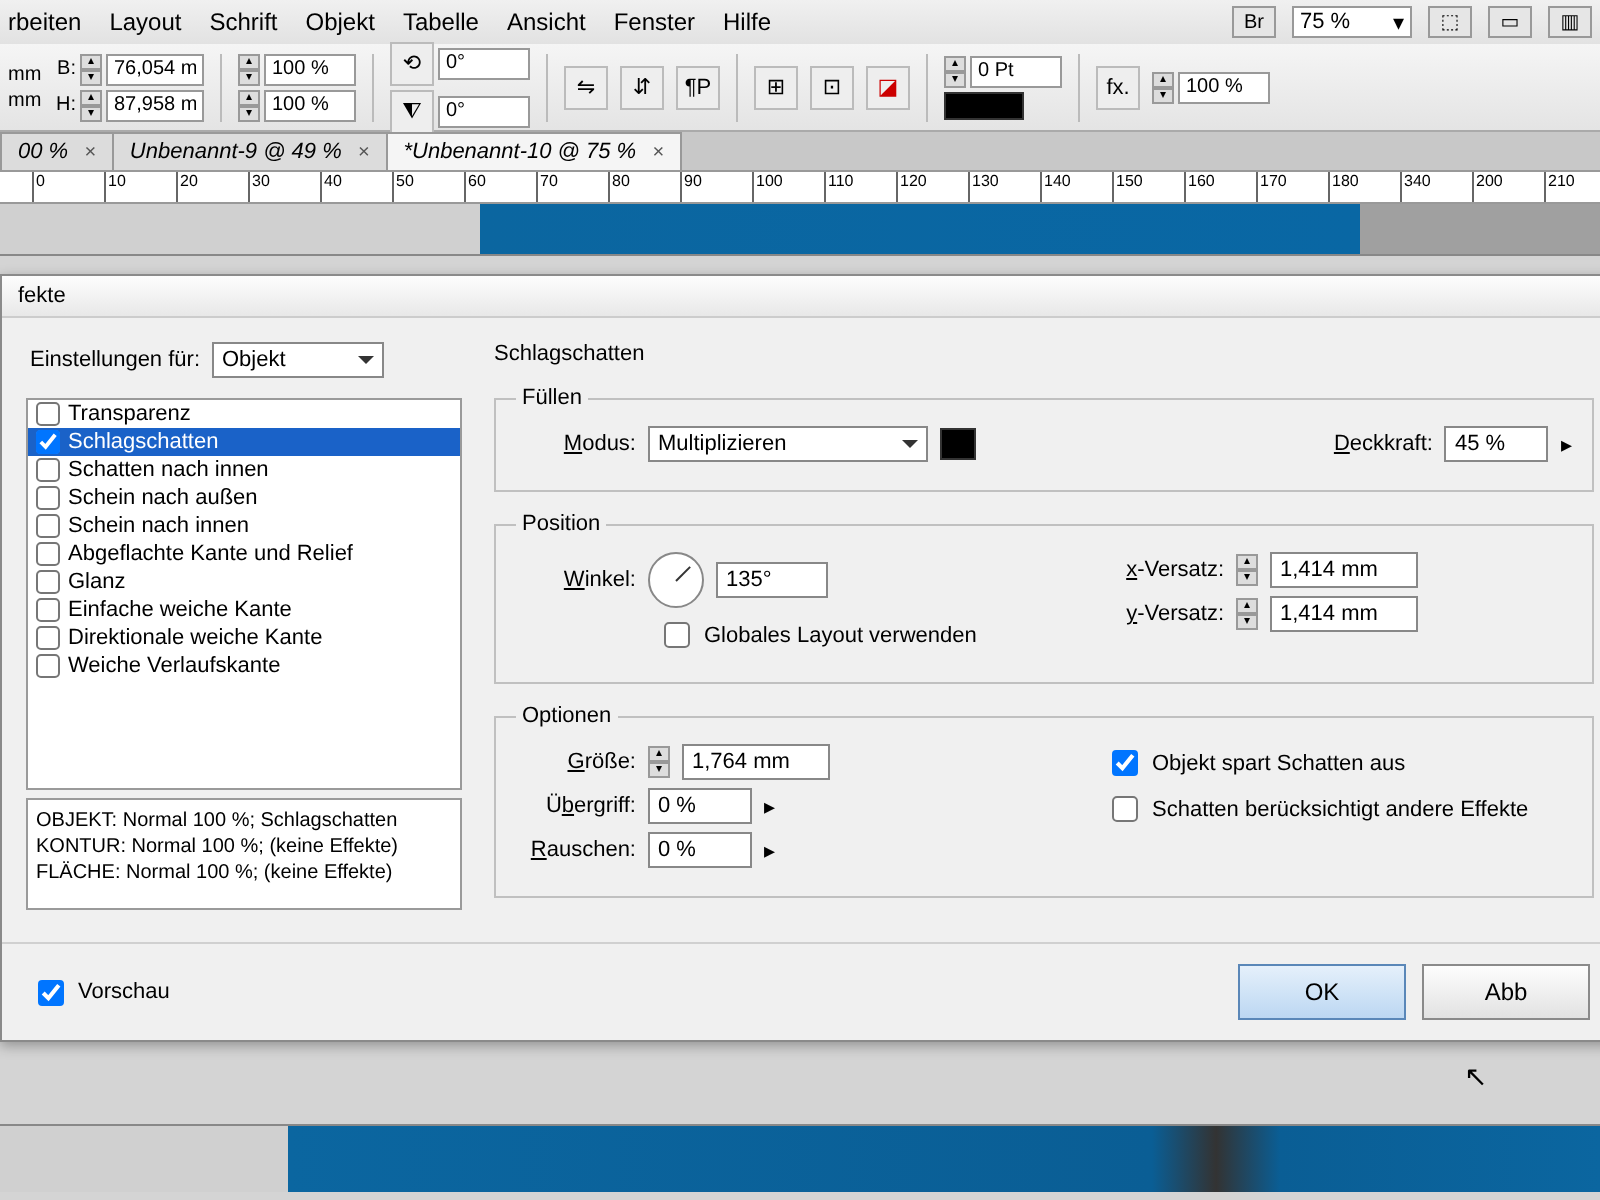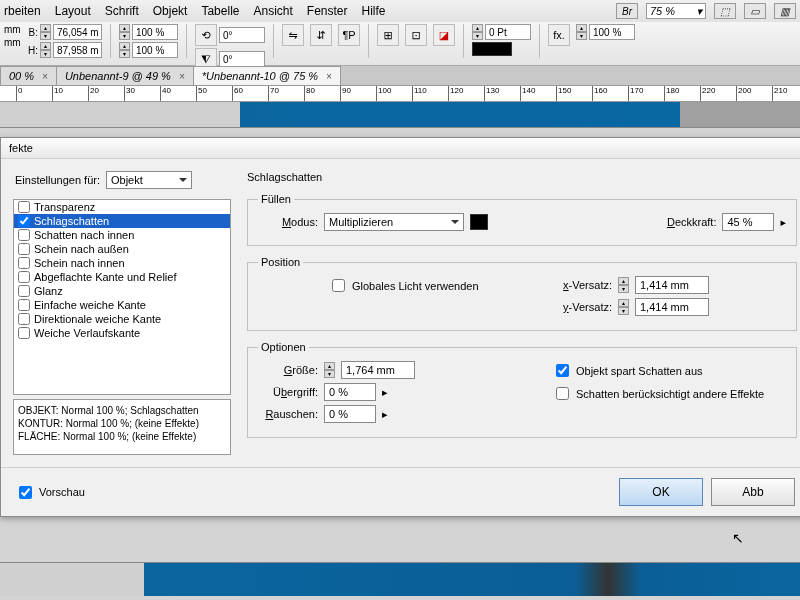--- a/index.html
+++ b/index.html
@@ -1,22 +1,22 @@
 <!DOCTYPE html>
 <html><head>
 <meta charset="utf-8">
 <style>
 * { box-sizing: border-box; font-family: "Segoe UI", Tahoma, sans-serif; }
 body { margin: 0; background: #d4d4d4; font-size: 11px; color: #000; overflow: hidden; width: 800px; height: 600px; }
 .menubar { background: linear-gradient(#f0f0f0,#e2e2e2); height: 22px; display: flex; align-items: center; padding: 0 4px; gap: 14px; font-size: 12px; }
 .menubar span { cursor: default; }
-.menubar .mb-right { margin-left: auto; display: flex; align-items: flex-end; gap: 8px; font-style: italic; }
+.menubar .mb-right { margin-left: auto; display: flex; align-items: flex-end; gap: 8px; }
 .mb-btn { background: #e6e6e6; border: 1px solid #999; height: 16px; min-width: 22px; display: inline-flex; align-items: center; justify-content: center; font-size: 10px; }
 .zoom-combo { background: #fff; border: 1px solid #999; height: 16px; width: 60px; display: inline-flex; align-items: center; padding: 0 3px; font-size: 11px; }
-.toolbar { background: linear-gradient(#f5f5f5,#e4e4e4); height: 44px; border-bottom: 1px solid #aaa; display: flex; align-items: flex-start; padding: 2px 4px; gap: 6px; font-size: 10px; }
+.toolbar { background: linear-gradient(#f5f5f5,#e4e4e4); height: 44px; border-bottom: 1px solid #aaa; display: flex; align-items: center; padding: 2px 4px; gap: 6px; font-size: 10px; }
 .tb-field { display: flex; align-items: center; gap: 2px; }
 .tb-field label { width: 14px; text-align: right; }
 .tb-input { background: #fff; border: 1px solid #999; height: 16px; width: 49px; padding: 0 3px; font-size: 10px; }
 .tb-sm { width: 46px; }
 .tb-icon { width: 22px; height: 22px; background: #eee; border: 1px solid #bbb; display: inline-flex; align-items: center; justify-content: center; font-size: 11px; }
 .tb-swatch { width: 40px; height: 14px; background: #000; border: 1px solid #333; }
 .tb-stack { display: flex; flex-direction: column; gap: 2px; }
 .tb-sep { width: 1px; height: 34px; background: #bbb; margin: 0 2px; }
 .tabs { background: #c8c8c8; height: 20px; display: flex; align-items: flex-end; border-bottom: 1px solid #999; font-style: italic; }
 .tab { background: #dcdcdc; border: 1px solid #999; border-bottom: none; height: 19px; padding: 0 8px; display: flex; align-items: center; gap: 4px; font-size: 11px; margin-right: -1px; }
@@ -202,21 +202,21 @@
     <div class="tick" style="left: 340px;">90</div>
     <div class="tick" style="left: 376px;">100</div>
     <div class="tick" style="left: 412px;">110</div>
     <div class="tick" style="left: 448px;">120</div>
     <div class="tick" style="left: 484px;">130</div>
     <div class="tick" style="left: 520px;">140</div>
     <div class="tick" style="left: 556px;">150</div>
     <div class="tick" style="left: 592px;">160</div>
     <div class="tick" style="left: 628px;">170</div>
     <div class="tick" style="left: 664px;">180</div>
-    <div class="tick" style="left: 700px;">220</div>
+    <div class="tick" style="left: 700px;">340</div>
     <div class="tick" style="left: 736px;">200</div>
     <div class="tick" style="left: 772px;">210</div>
   </div>
 <div class="doc-strip"></div>
 
 <div class="dialog">
   <div class="dlg-title">fekte</div>
   <div class="dlg-body">
     <div class="dlg-left">
       <div class="sel-row">
@@ -291,23 +291,28 @@
             <input class="num-input" style="width: 52px;" value="45 %">
             <span>▸</span>
           </div>
         </div>
       </fieldset>
 
       <fieldset class="grp">
         <legend>Position</legend>
         <div class="two-col">
           <div class="col">
+            <div class="form-row">
+              <span class="lbl"><u>W</u>inkel:</span>
+              <span class="angle-dial"></span>
+              <input class="num-input" style="width: 56px;" value="135°">
+            </div>
             <div class="chk-row" style="margin-left:70px">
               <input type="checkbox" style="">
-              <span>Globales Licht verwenden</span>
+              <span>Globales Layout verwenden</span>
             </div>
           </div>
           <div class="col">
             <div class="form-row">
               <span class="lbl"><u>x</u>-Versatz:</span>
               <span class="spinner">
                   <div>▴</div>
                   <div>▾</div>
                 </span>
               <input class="num-input" value="1,414 mm" style="">

